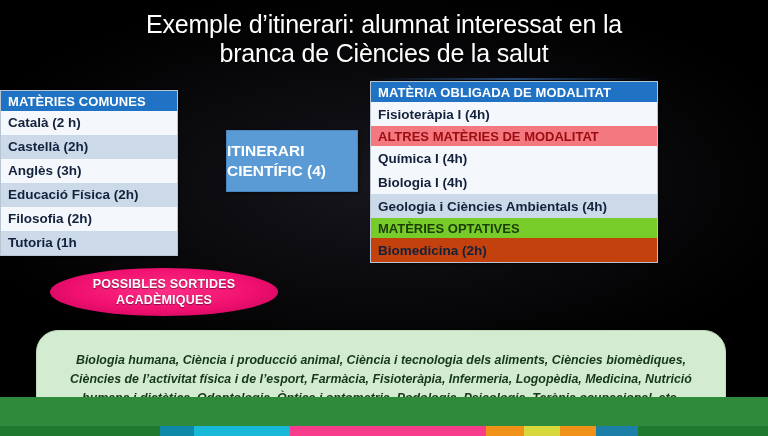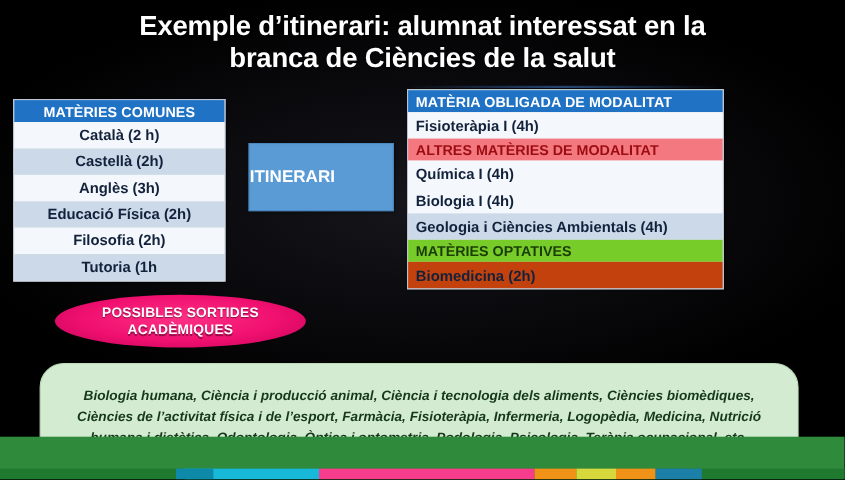--- a/index.html
+++ b/index.html
@@ -33,21 +33,21 @@
   }
 
   
   #title {
     position: absolute;
     left: 64px;
     top: 10px;
     width: 640px;
     text-align: center;
     color: #ffffff;
-    font-weight: bold;
+    font-weight: normal;
     font-size: 25px;
     line-height: 29px;
     letter-spacing: -0.2px;
     text-shadow: 0 0 2px rgba(0,0,0,0.9);
   }
 
   
   .tbl {
     position: absolute;
     border: 1px solid #b9c4d2;
@@ -74,21 +74,21 @@
   }
   .tbl .row.hdr-green {
     background: #78cc2a;
     color: #1b3c05;
   }
   .tbl .row.light   { background: #f4f7fb; }
   .tbl .row.shade   { background: #ccd9e8; }
   .tbl .row.palecy  { background: #c2410c; }
 
   
-  #table-comunes { left: 12px; top: 90px; width: 193px; text-align: center; }
+  #table-comunes { left: 0; top: 90px; width: 178px; }
   #table-comunes .row { height: 24px; line-height: 22px; font-size: 13.5px; }
   #table-comunes .row.hdr-blue { height: 20px; line-height: 19px; font-size: 13px; }
 
   
   #table-modalitat { left: 370px; top: 81px; width: 288px; }
   #table-modalitat .row { height: 24px; line-height: 23px; font-size: 13.5px; }
   #table-modalitat .row.hdr-blue,
   #table-modalitat .row.hdr-red,
   #table-modalitat .row.hdr-green { height: 20px; line-height: 19px; font-size: 13px; }
 
@@ -213,20 +213,21 @@
       <div class="row hdr-red">ALTRES MATÈRIES DE MODALITAT</div>
       <div class="row light">Química I (4h)</div>
       <div class="row light">Biologia I (4h)</div>
       <div class="row shade">Geologia i Ciències Ambientals (4h)</div>
       <div class="row hdr-green">MATÈRIES OPTATIVES</div>
       <div class="row palecy">Biomedicina (2h)</div>
     </div>
 
   <div id="itinerari-box">
     <span>ITINERARI</span>
+    <span>CIENTÍFIC (4)</span>
   </div>
 
   <div id="sortides-ellipse">
     <span>POSSIBLES SORTIDES</span>
     <span>ACADÈMIQUES</span>
   </div>
 
   <div id="sortides-panel">
     <div id="sortides-text">Biologia humana, Ciència i producció animal, Ciència i tecnologia dels aliments, Ciències biomèdiques, Ciències de l’activitat física i de l’esport, Farmàcia, Fisioteràpia, Infermeria, Logopèdia, Medicina, Nutrició humana i dietètica, Odontologia, Òptica i optometria, Podologia, Psicologia, Teràpia ocupacional, etc.</div>
   </div>

